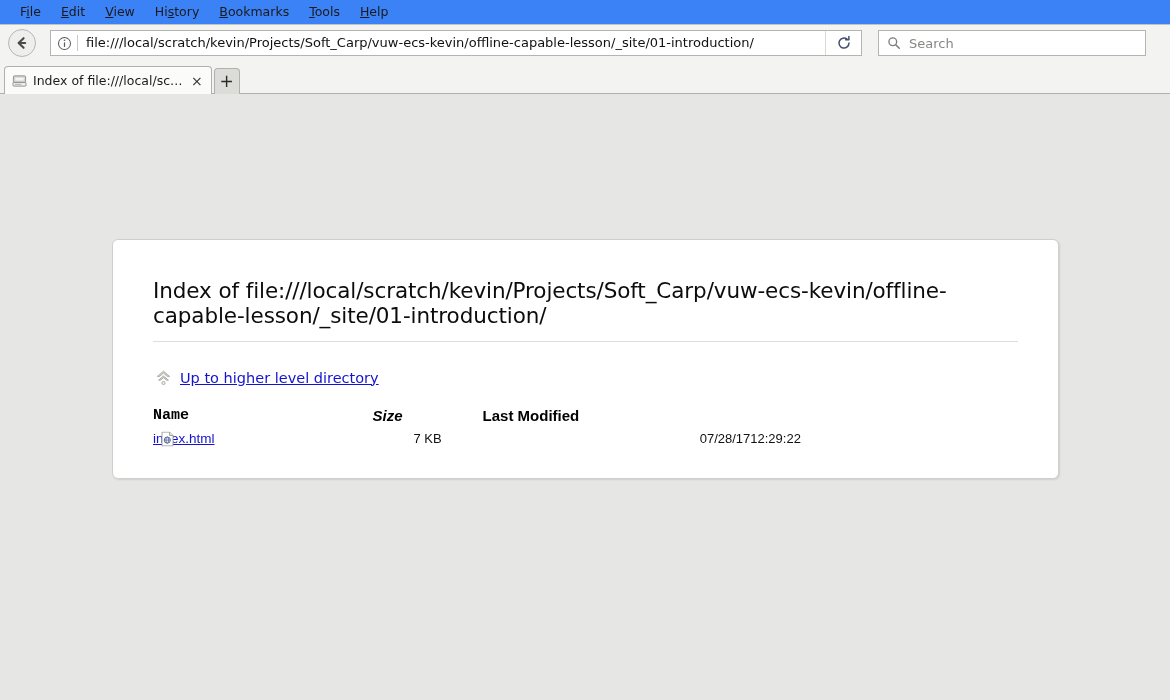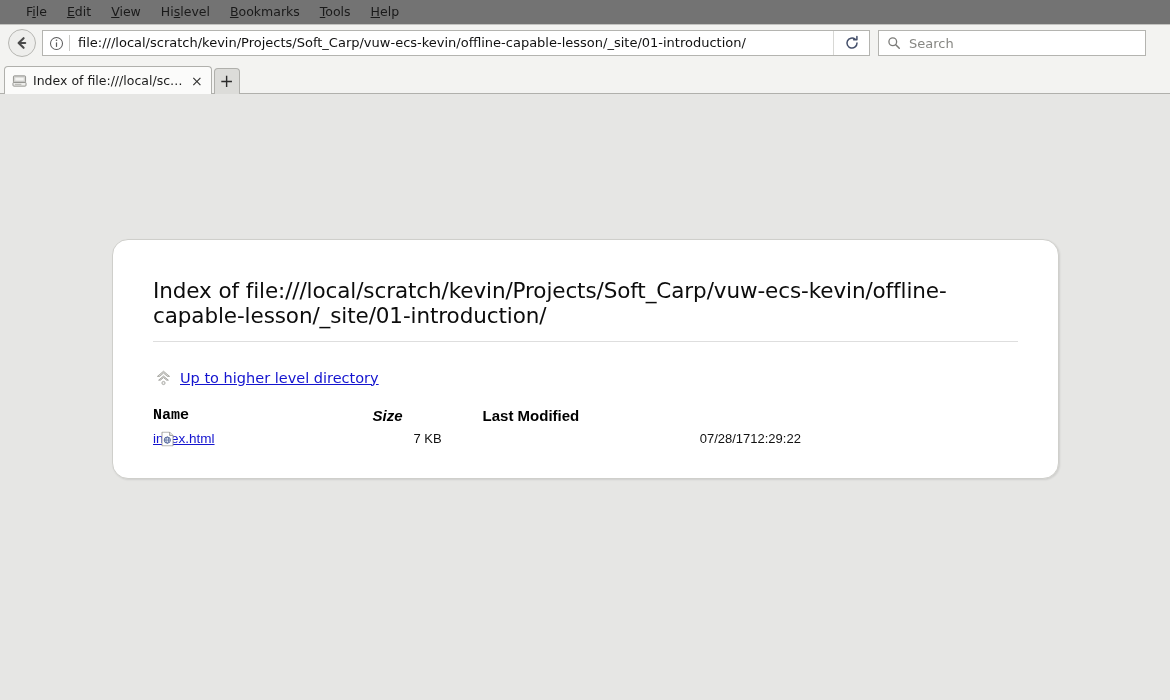--- a/index.html
+++ b/index.html
@@ -14,45 +14,45 @@
   
   .browser {
     width: 1170px; height: 700px;
     display: flex; flex-direction: column;
     background: #e6e6e4;
   }
 
   
   .menubar {
     height: 25px;
-    background: #737373;
+    background: #3b82f6;
     border-bottom: 1px solid #c3c3c0;
     display: flex;
     align-items: center;
-    padding-left: 16px;
+    padding-left: 10px;
     flex: 0 0 25px;
   }
   .menu-item {
     font-size: 12.5px;
     color: #1a1a1a;
     padding: 2px 10px;
     white-space: nowrap;
     line-height: 16px;
   }
   .menu-item .ak { text-decoration: underline; }
 
   
   .navbar {
     height: 36px;
     flex: 0 0 36px;
     background: #f3f3f1;
     display: flex;
     align-items: center;
     padding: 0 4px;
-    gap: 0;
+    gap: 8px;
   }
   .backbtn {
     width: 28px; height: 28px;
     border-radius: 50%;
     background: #eeeeec;
     border: 1px solid #b6b6b2;
     display: flex; align-items: center; justify-content: center;
     margin-left: 4px; margin-right: 6px;
     flex: 0 0 28px;
   }
@@ -164,21 +164,21 @@
     overflow: hidden;
     position: relative;
   }
   .filelist-box {
     position: absolute;
     left: 112px;
     top: 145px;
     width: 947px;
     background: #ffffff;
     border: 1px solid #cfcfcb;
-    border-radius: 16px;
+    border-radius: 6px;
     box-shadow: 1px 1px 2px rgba(0,0,0,0.10);
     padding: 38px 40px 30px 40px;
   }
   h1.dir-heading {
     margin: 0;
     font-size: 21.5px;
     font-weight: normal;
     color: #0c0c0c;
     line-height: 25px;
     letter-spacing: -0.1px;
@@ -246,21 +246,21 @@
 </style>
 </head>
 <body>
 
 <div class="browser">
 
   <div class="menubar">
     <div class="menu-item"><span>F</span><span class="ak">i</span><span>le</span></div>
     <div class="menu-item"><span></span><span class="ak">E</span><span>dit</span></div>
     <div class="menu-item"><span></span><span class="ak">V</span><span>iew</span></div>
-    <div class="menu-item"><span>Hi</span><span class="ak">s</span><span>level</span></div>
+    <div class="menu-item"><span>Hi</span><span class="ak">s</span><span>tory</span></div>
     <div class="menu-item"><span></span><span class="ak">B</span><span>ookmarks</span></div>
     <div class="menu-item"><span></span><span class="ak">T</span><span>ools</span></div>
     <div class="menu-item"><span></span><span class="ak">H</span><span>elp</span></div>
   </div>
 
   <div class="navbar">
 
     <div class="backbtn">
       <svg width="16" height="16" viewBox="0 0 16 16">
         <path d="M9.6 3.2 L4.6 8 L9.6 12.8" fill="none" stroke="#4a4a4a" stroke-width="2.1" stroke-linecap="round" stroke-linejoin="round"></path>

